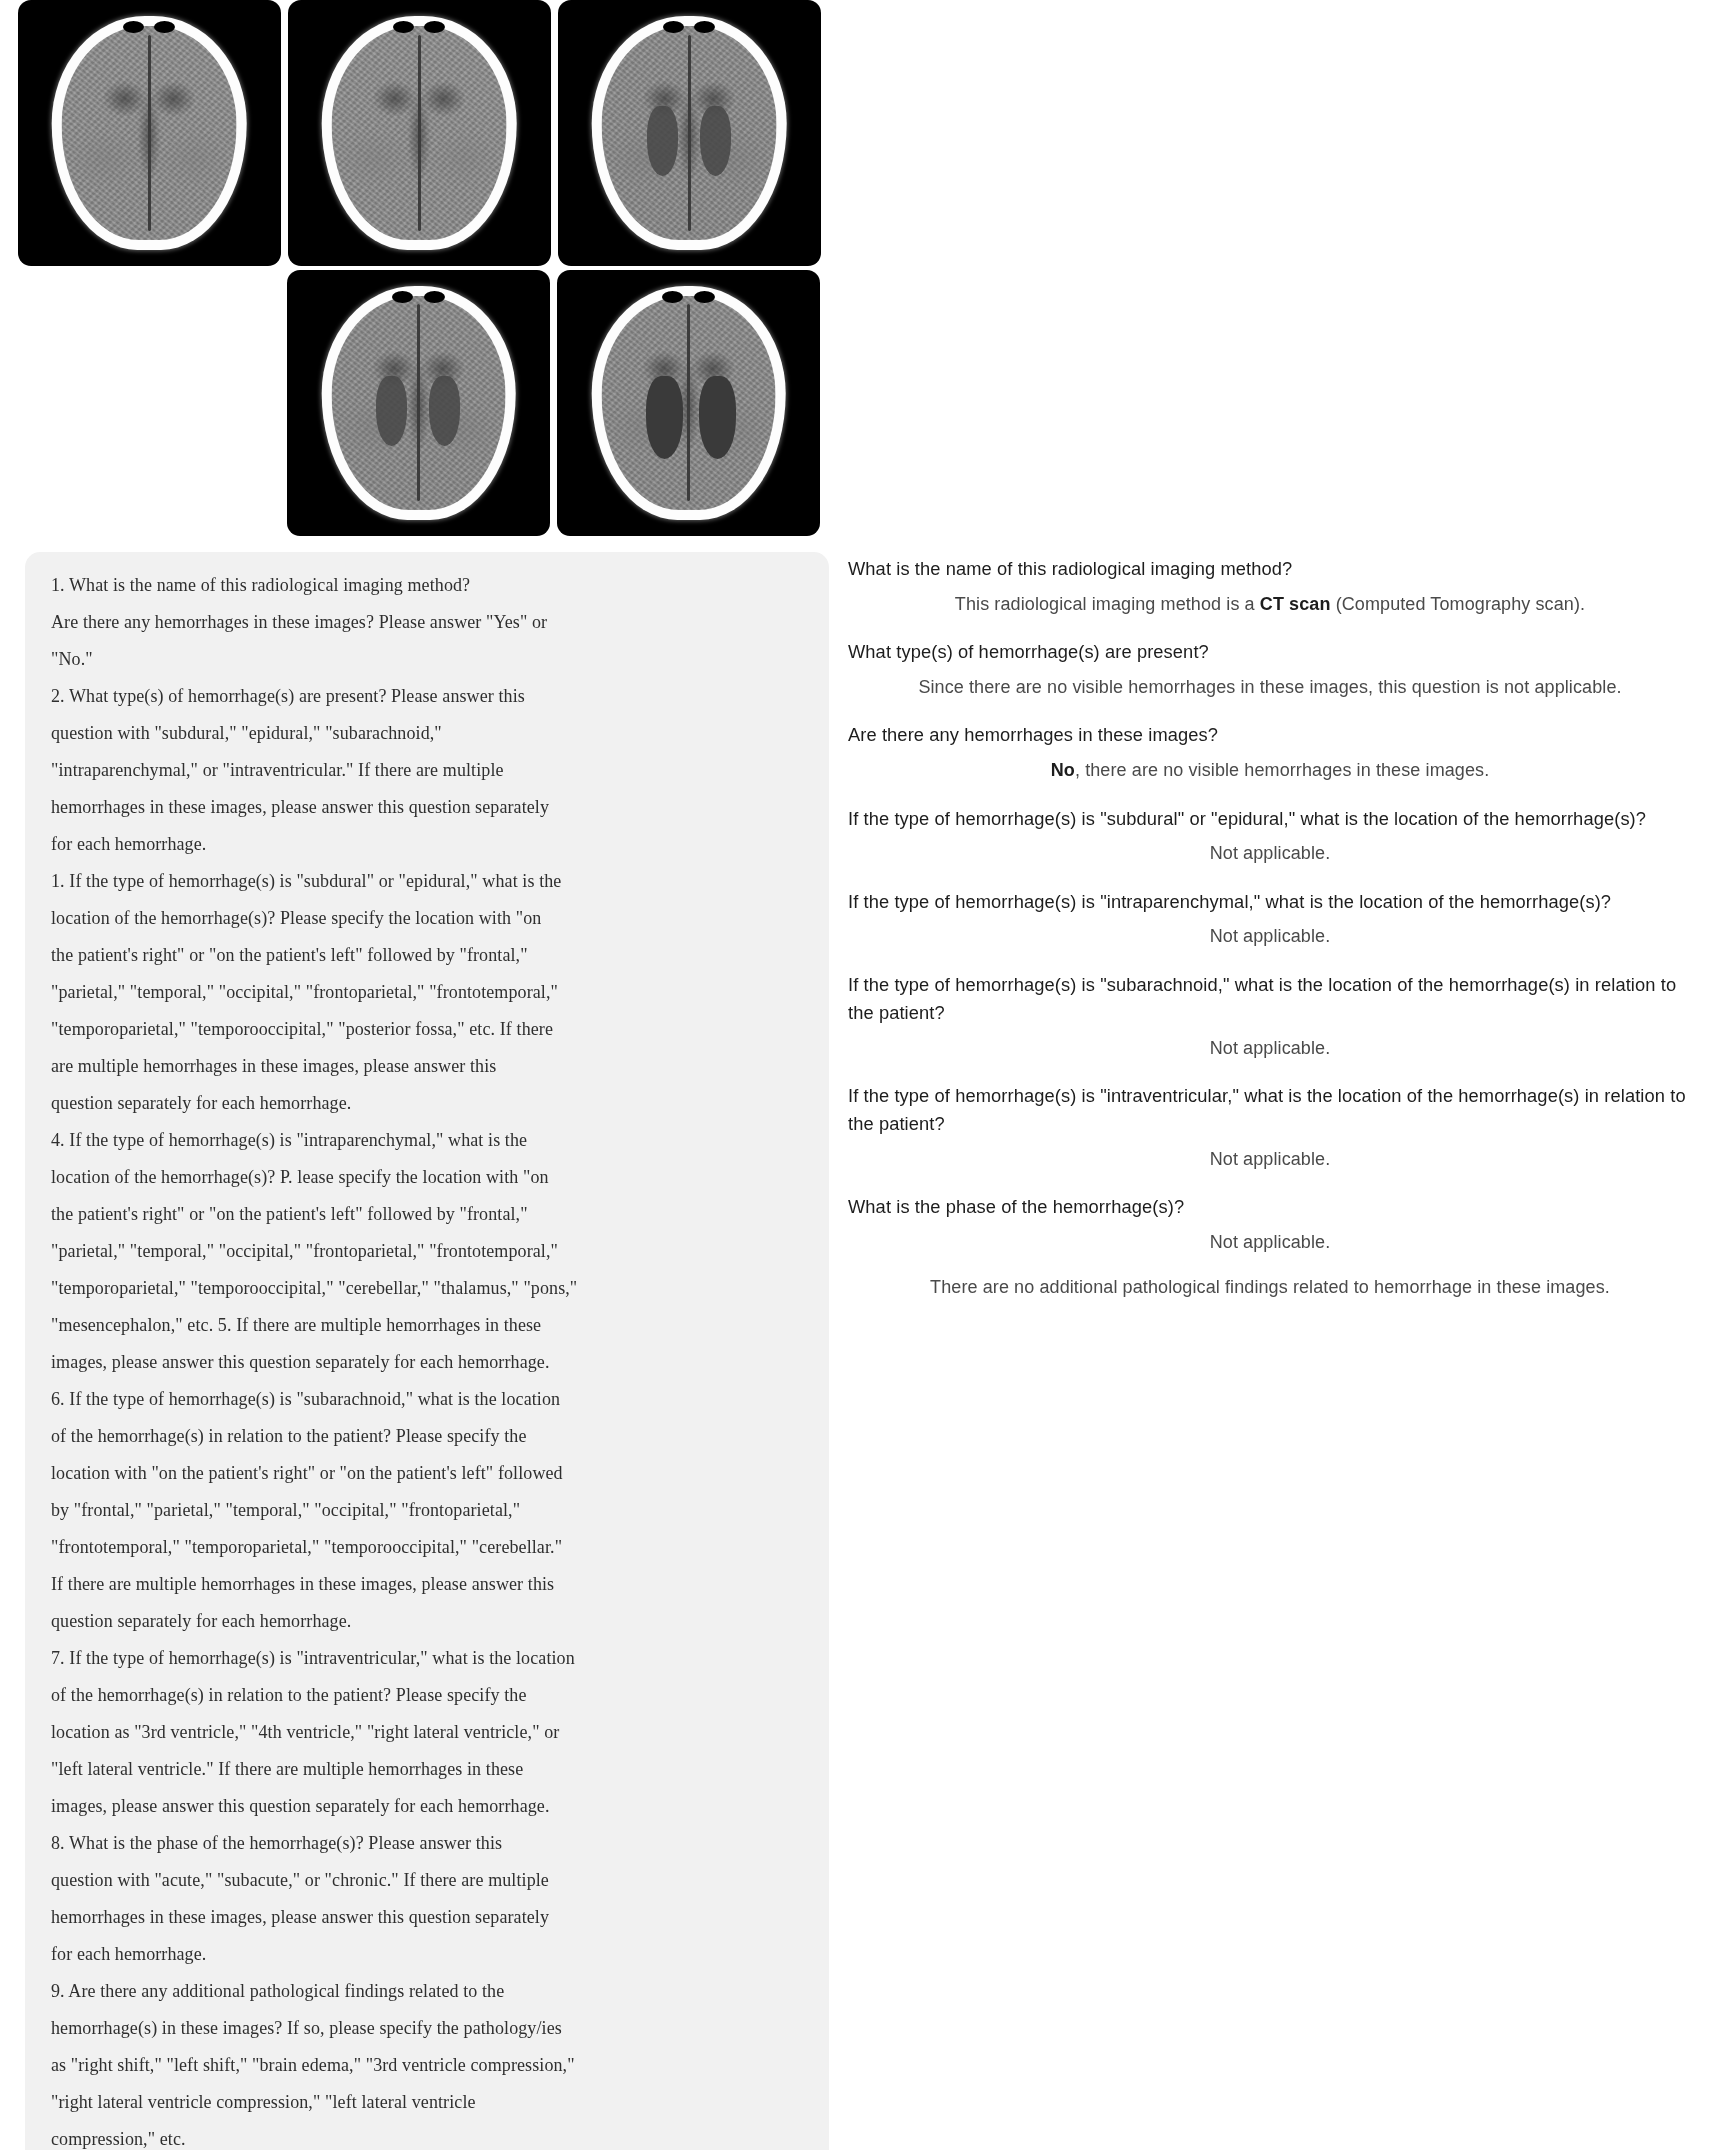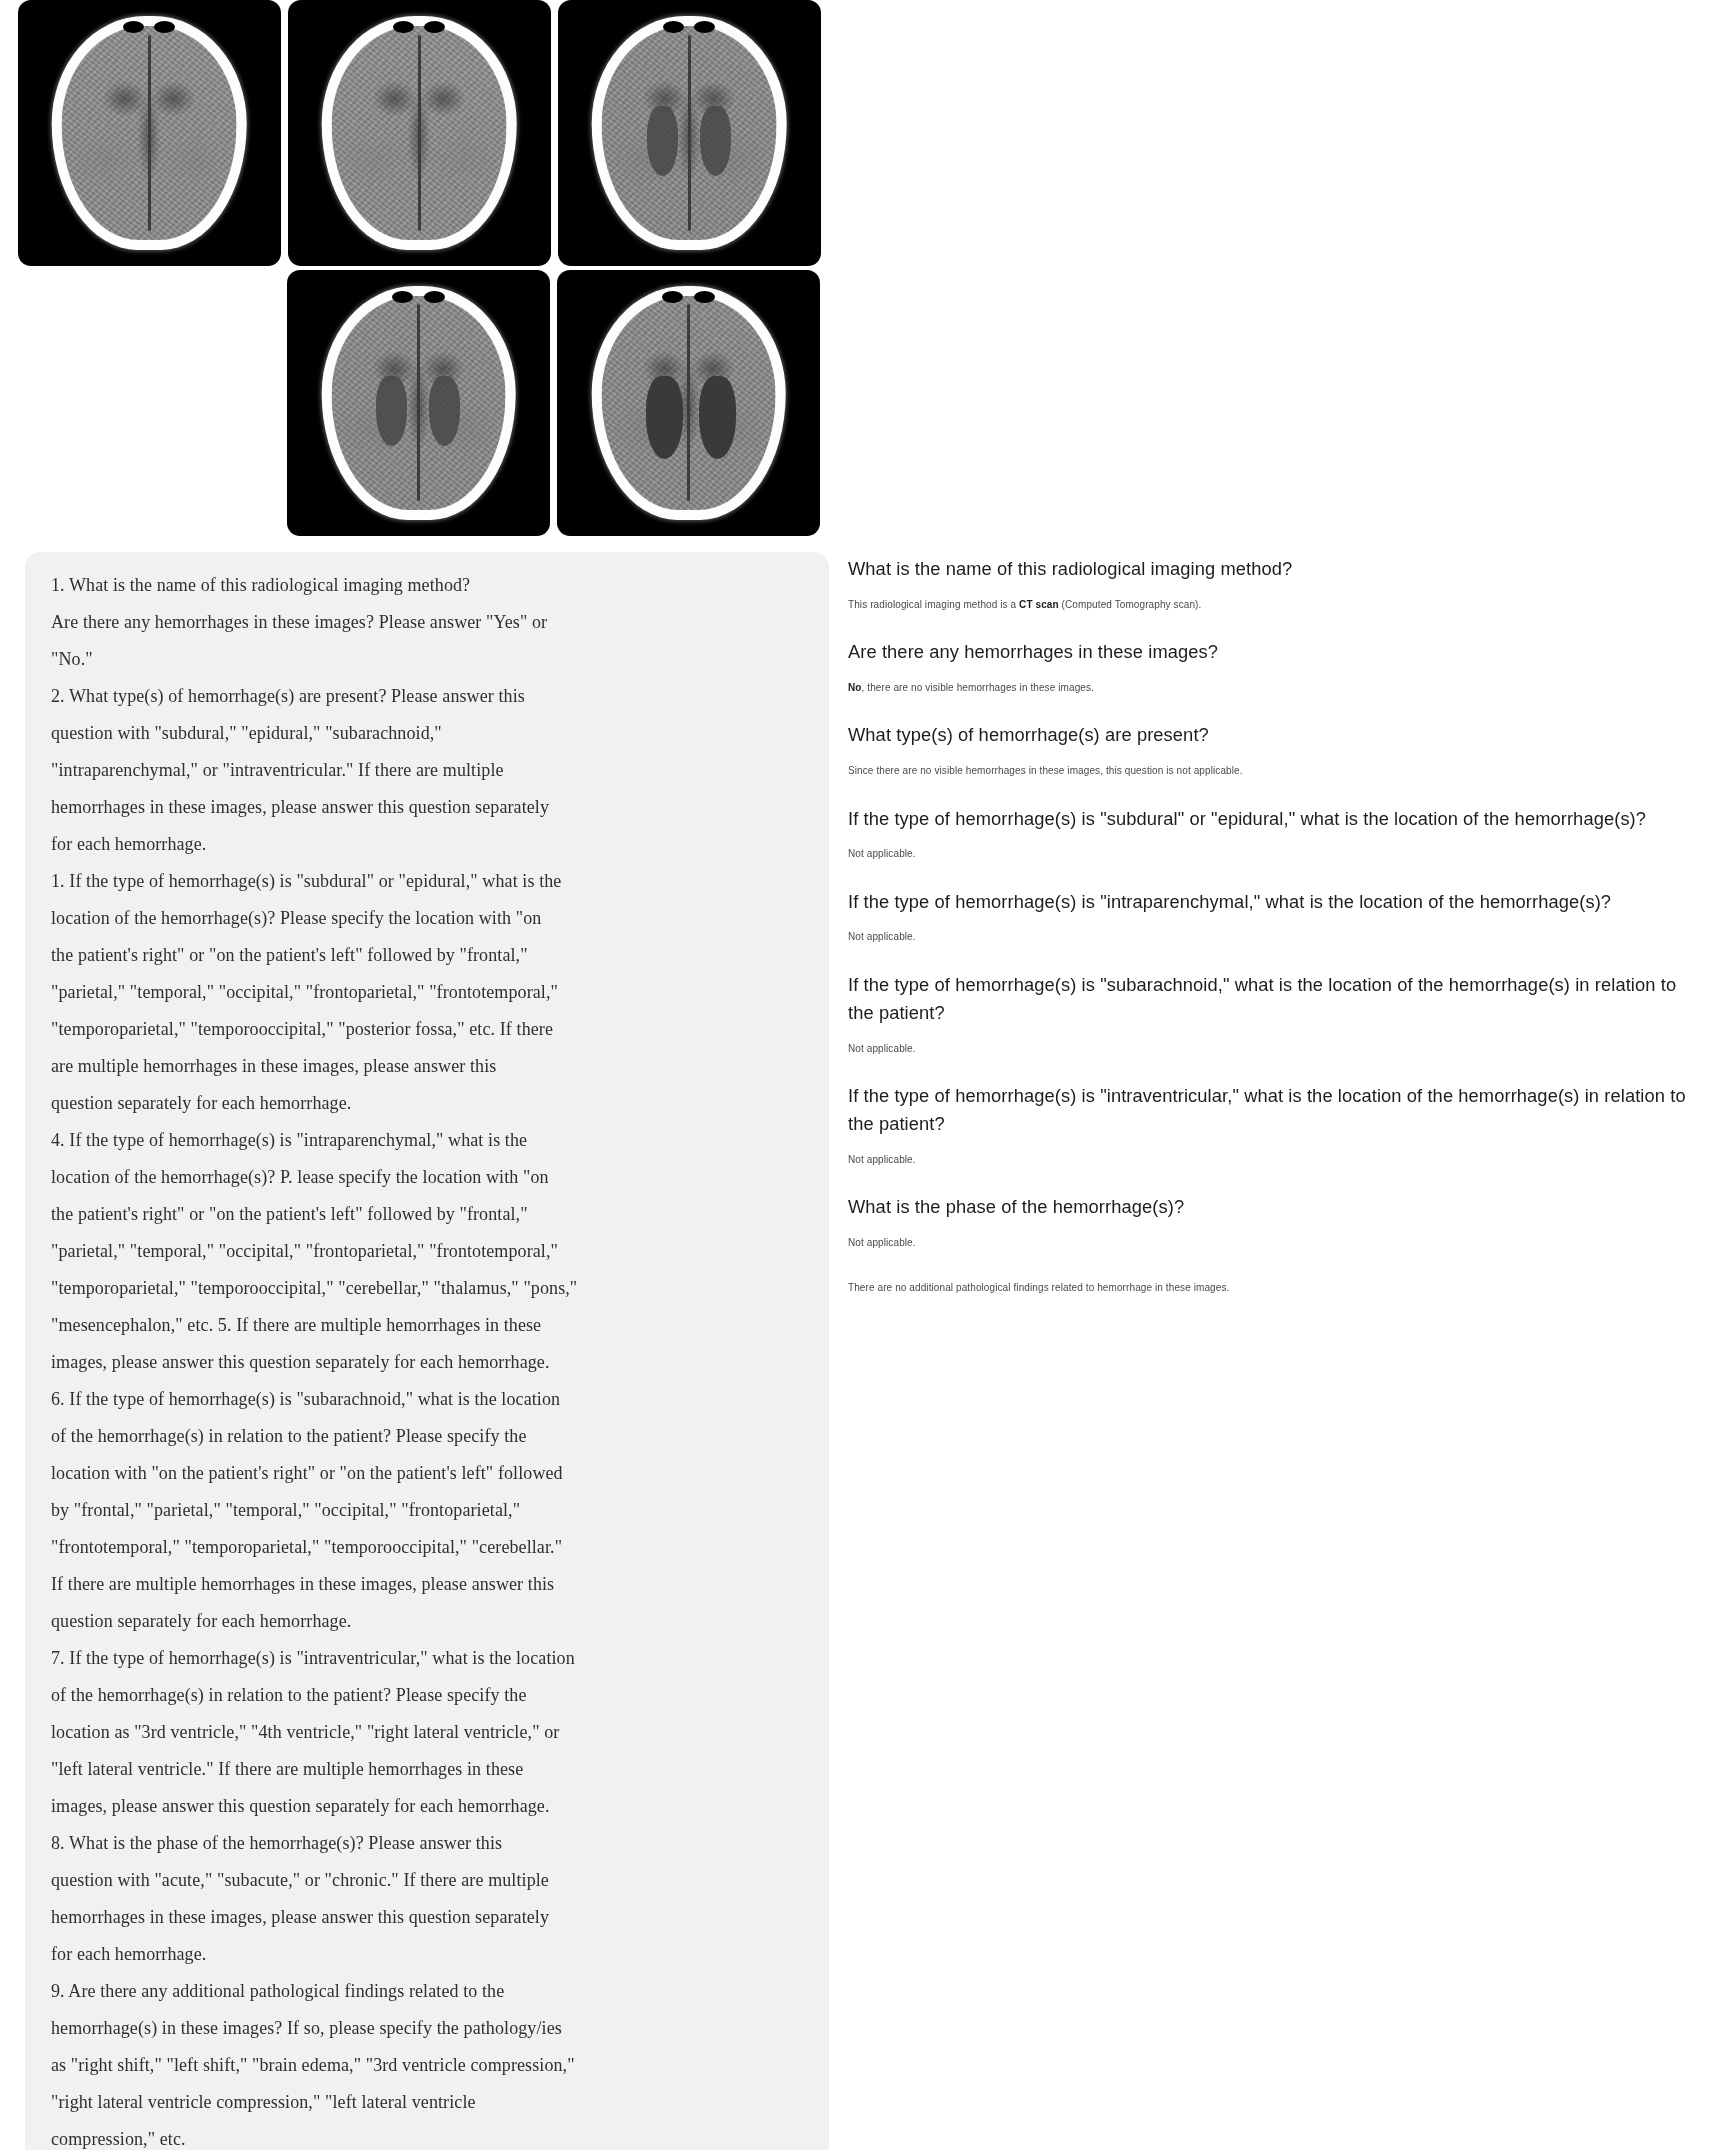--- a/index.html
+++ b/index.html
@@ -139,25 +139,26 @@
   }
   .qa-block { margin-bottom: 23.6px; }
   .qa-question {
     font-size: 18.3px;
     line-height: 28px;
     font-weight: normal;
     color: #1d1d1d;
     letter-spacing: 0.1px;
   }
   .qa-answer {
-    font-size: 10px;
+    font-size: 18px;
     line-height: 21px;
     color: #4a4a4a;
     margin-top: 10.6px;
     letter-spacing: 0.1px;
+    text-align: center;
   }
   .qa-answer .em {
     font-weight: bold;
     color: #1d1d1d;
   }
 </style>
 </head>
 <body>
 
 <div id="ct-grid">
@@ -259,28 +260,28 @@
     <div class="prompt-line">compression," etc.</div>
   </div>
 
 <div id="answer-column">
 
 <div class="qa-block">
       <div class="qa-question">What is the name of this radiological imaging method?</div>
       <div class="qa-answer"><span>This radiological imaging method is a </span><span class="em">CT scan</span><span> (Computed Tomography scan).</span></div>
     </div>
     <div class="qa-block">
+      <div class="qa-question">What type(s) of hemorrhage(s) are present?</div>
+      <div class="qa-answer"><span>Since there are no visible hemorrhages in these images, this question is not applicable.</span></div>
+    </div>
+    <div class="qa-block">
       <div class="qa-question">Are there any hemorrhages in these images?</div>
       <div class="qa-answer"><span></span><span class="em">No</span><span>, there are no visible hemorrhages in these images.</span></div>
     </div>
     <div class="qa-block">
-      <div class="qa-question">What type(s) of hemorrhage(s) are present?</div>
-      <div class="qa-answer"><span>Since there are no visible hemorrhages in these images, this question is not applicable.</span></div>
-    </div>
-    <div class="qa-block">
       <div class="qa-question">If the type of hemorrhage(s) is "subdural" or "epidural," what is the location of the hemorrhage(s)?</div>
       <div class="qa-answer"><span>Not applicable.</span></div>
     </div>
     <div class="qa-block">
       <div class="qa-question">If the type of hemorrhage(s) is "intraparenchymal," what is the location of the hemorrhage(s)?</div>
       <div class="qa-answer"><span>Not applicable.</span></div>
     </div>
     <div class="qa-block">
       <div class="qa-question">If the type of hemorrhage(s) is "subarachnoid," what is the location of the hemorrhage(s) in relation to the patient?</div>
       <div class="qa-answer"><span>Not applicable.</span></div>

